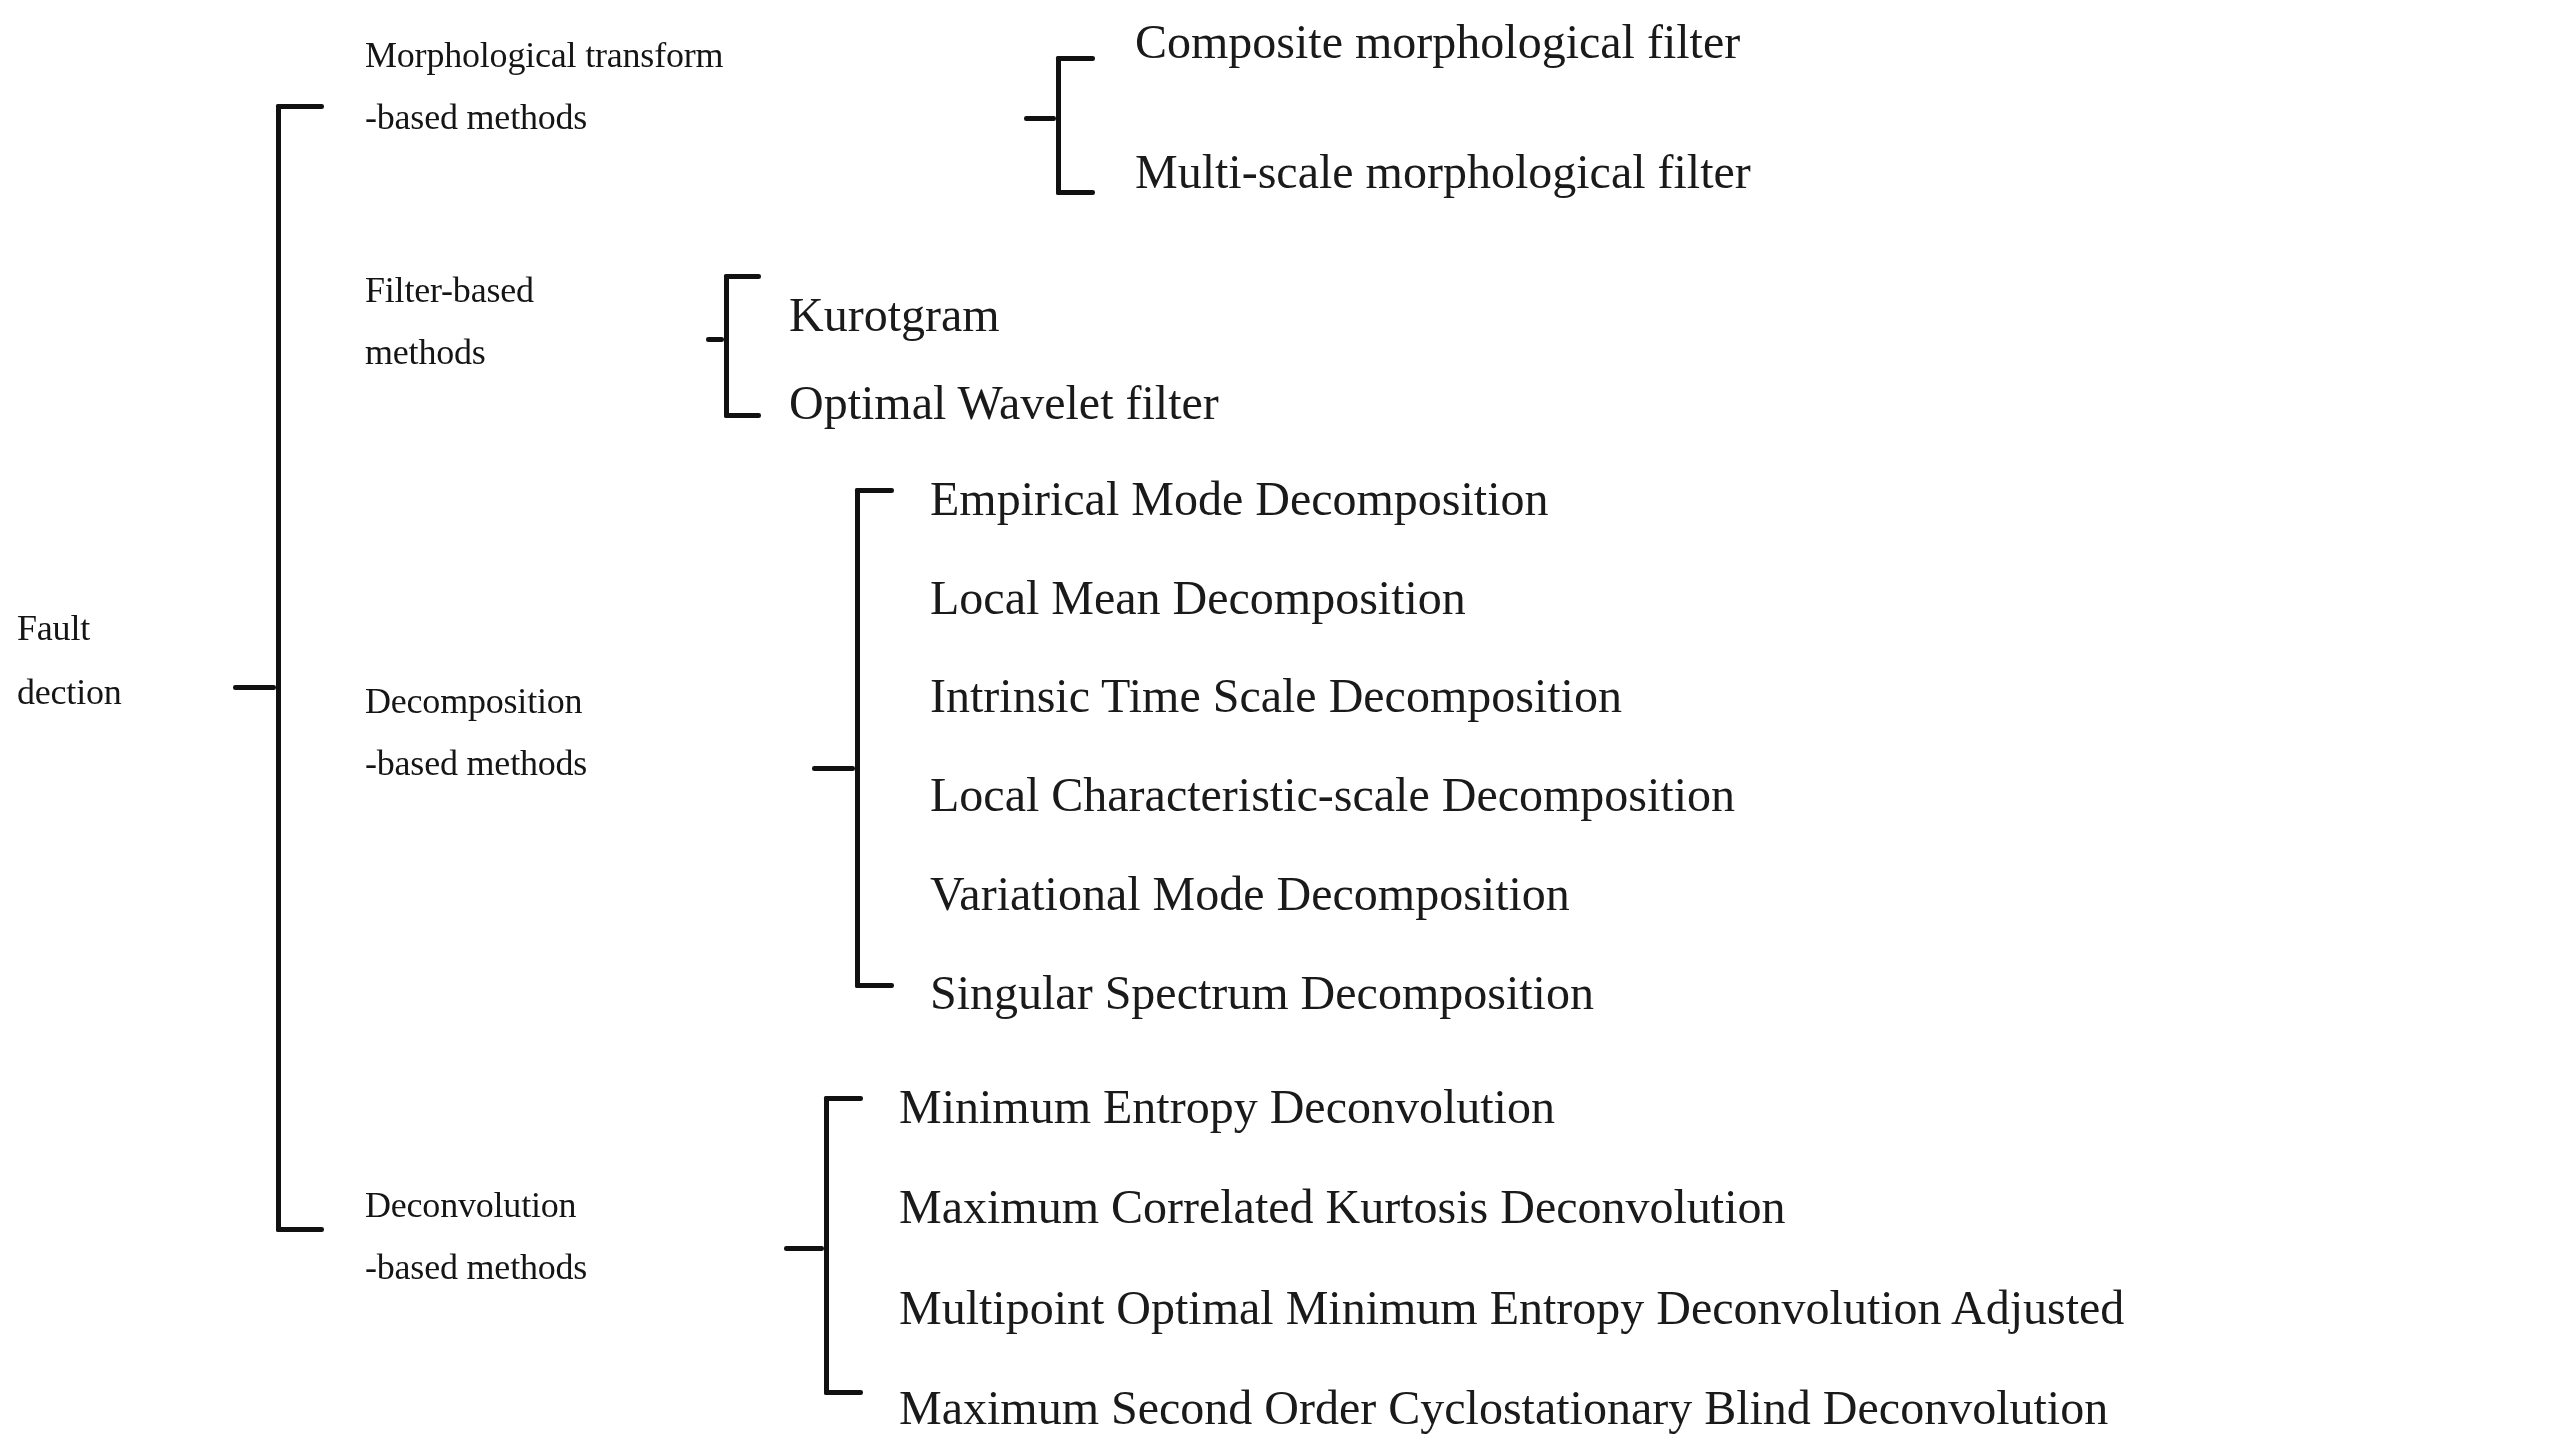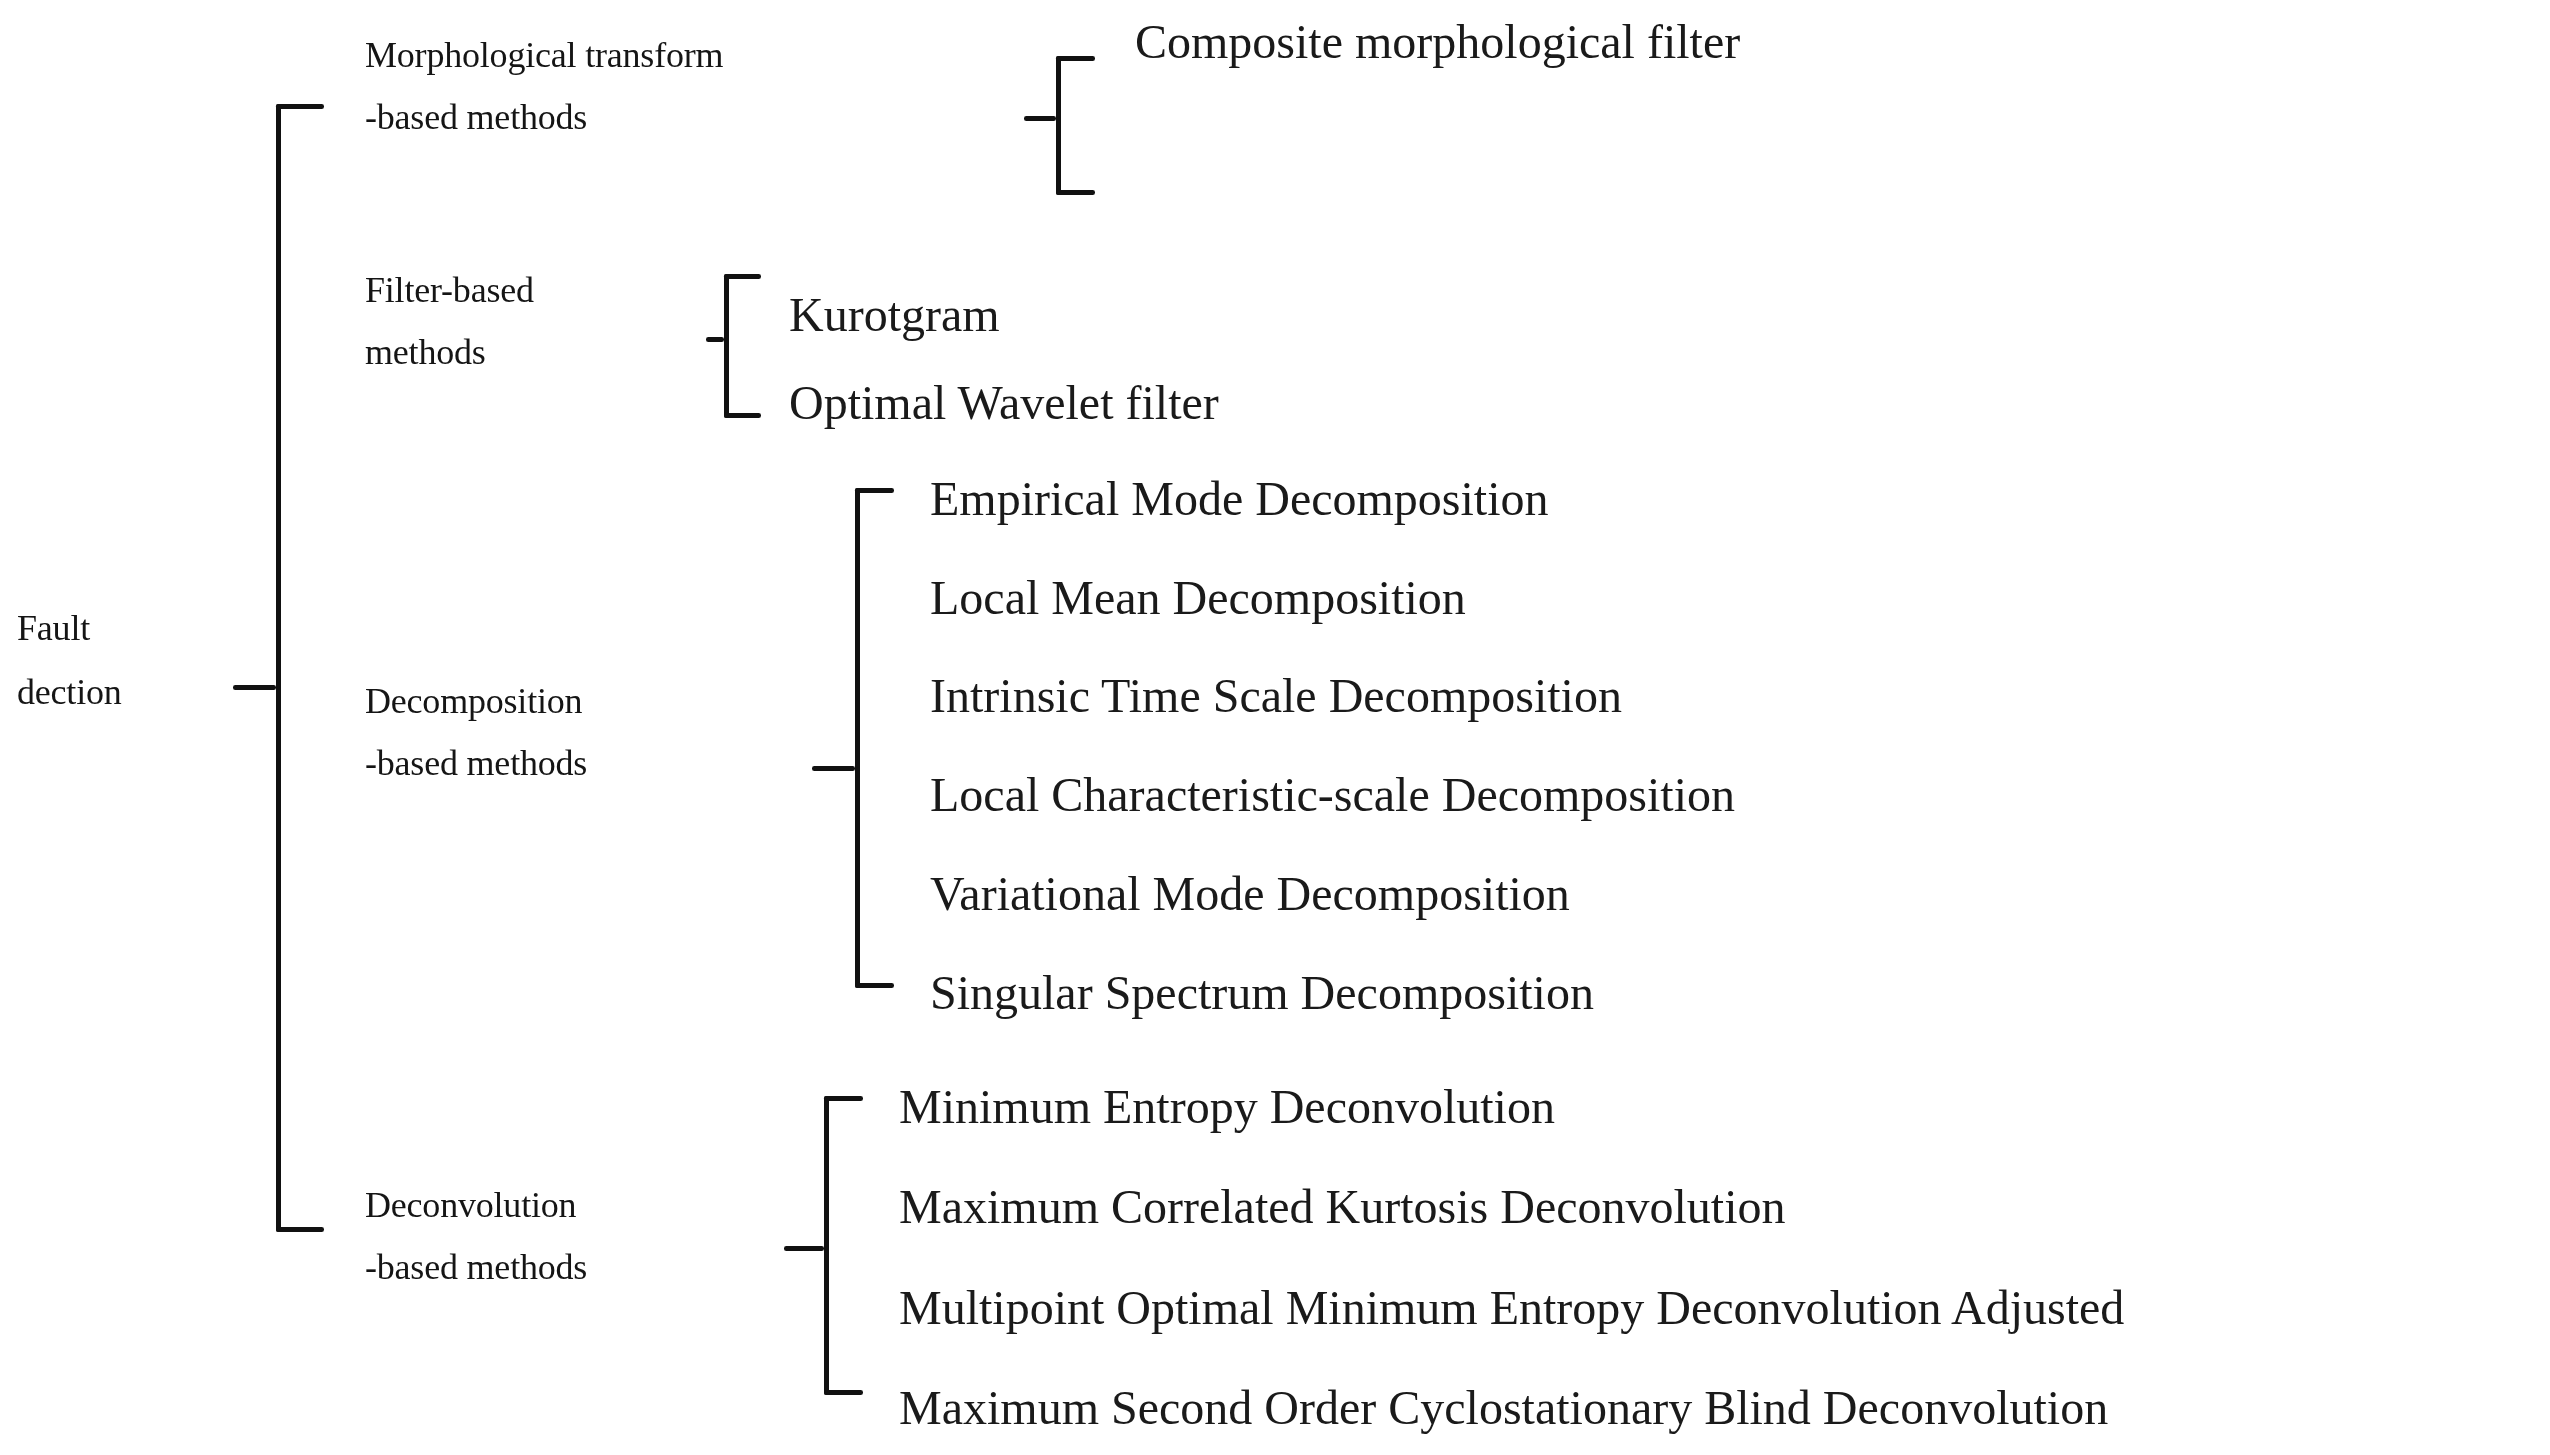--- a/index.html
+++ b/index.html
@@ -107,20 +107,21 @@
   </div>
 
   <div class="bracket" id="bracket-morphological" style="left:1056px; top:56px; height:139px;">
     <div class="stem"></div>
     <div class="arm top" style="width:39px;"></div>
     <div class="arm bottom" style="width:39px;"></div>
     <div class="tick" style="top:60px; width:32px;"></div>
   </div>
 
   <div class="leaf" style="left:1135px; top:14px;">Composite morphological filter</div>
+  <div class="leaf" style="left:1135px; top:144px;">Multi-scale morphological filter</div>
 
   <div class="txt cat" id="cat-filter" style="left:365px; top:272px;">
     <span class="line">Filter-based</span>
     <span class="line">methods</span>
   </div>
 
   <div class="bracket" id="bracket-filter" style="left:724px; top:274px; height:144px;">
     <div class="stem"></div>
     <div class="arm top" style="width:37px;"></div>
     <div class="arm bottom" style="width:37px;"></div>

